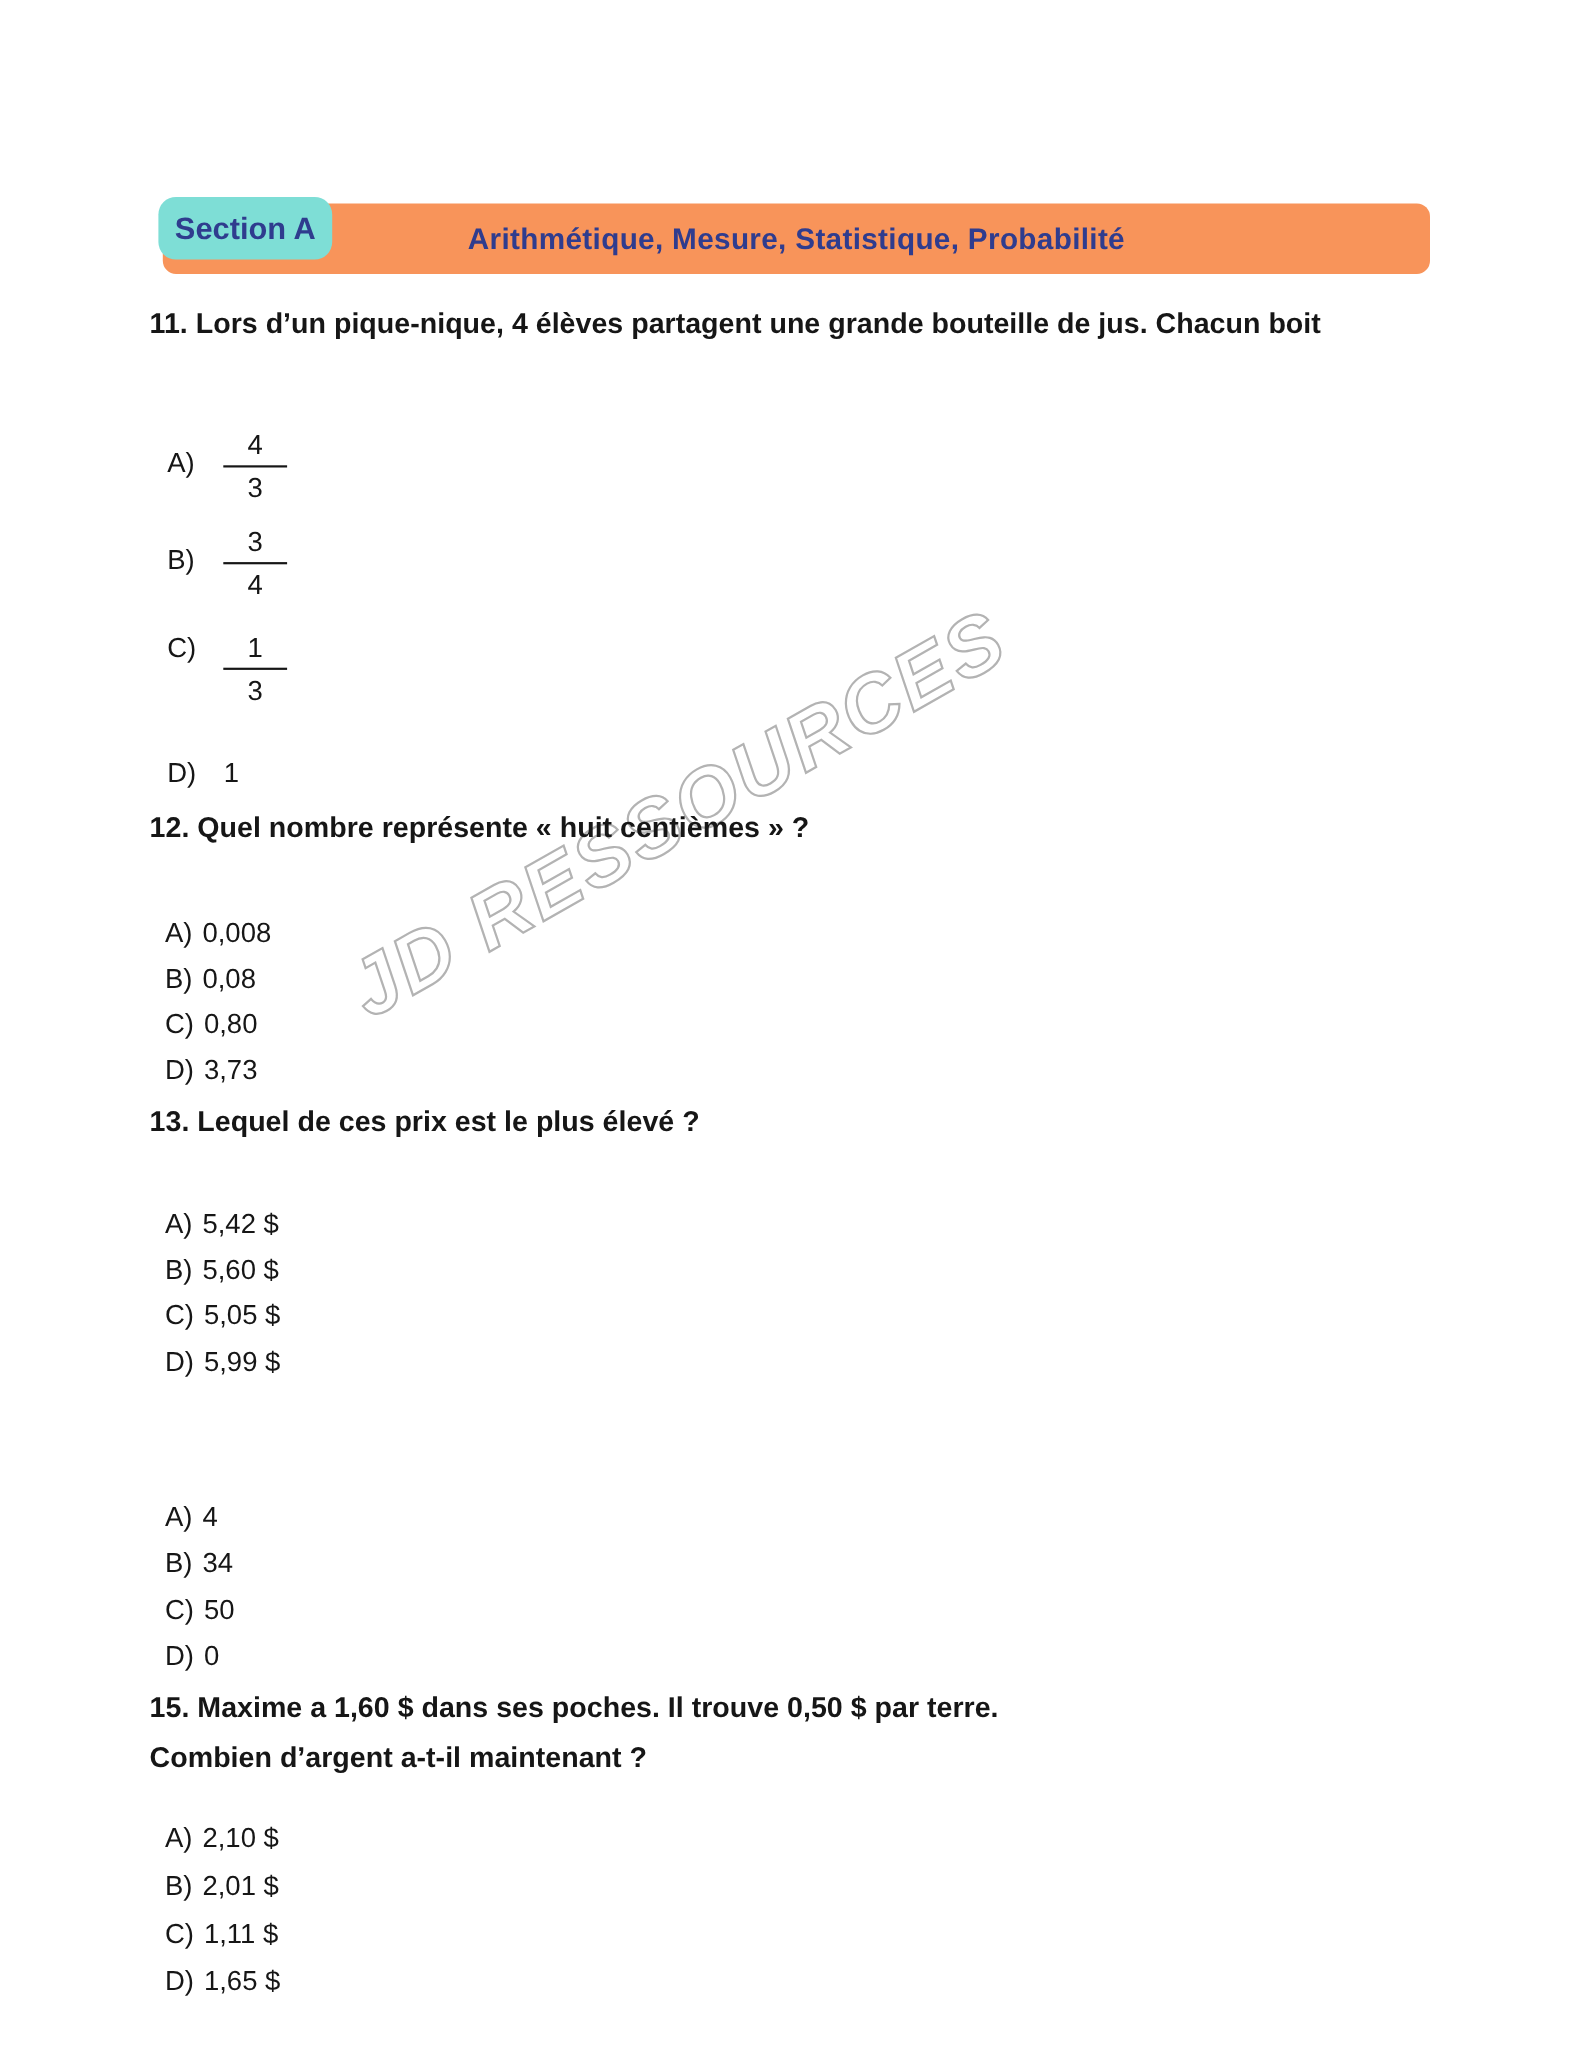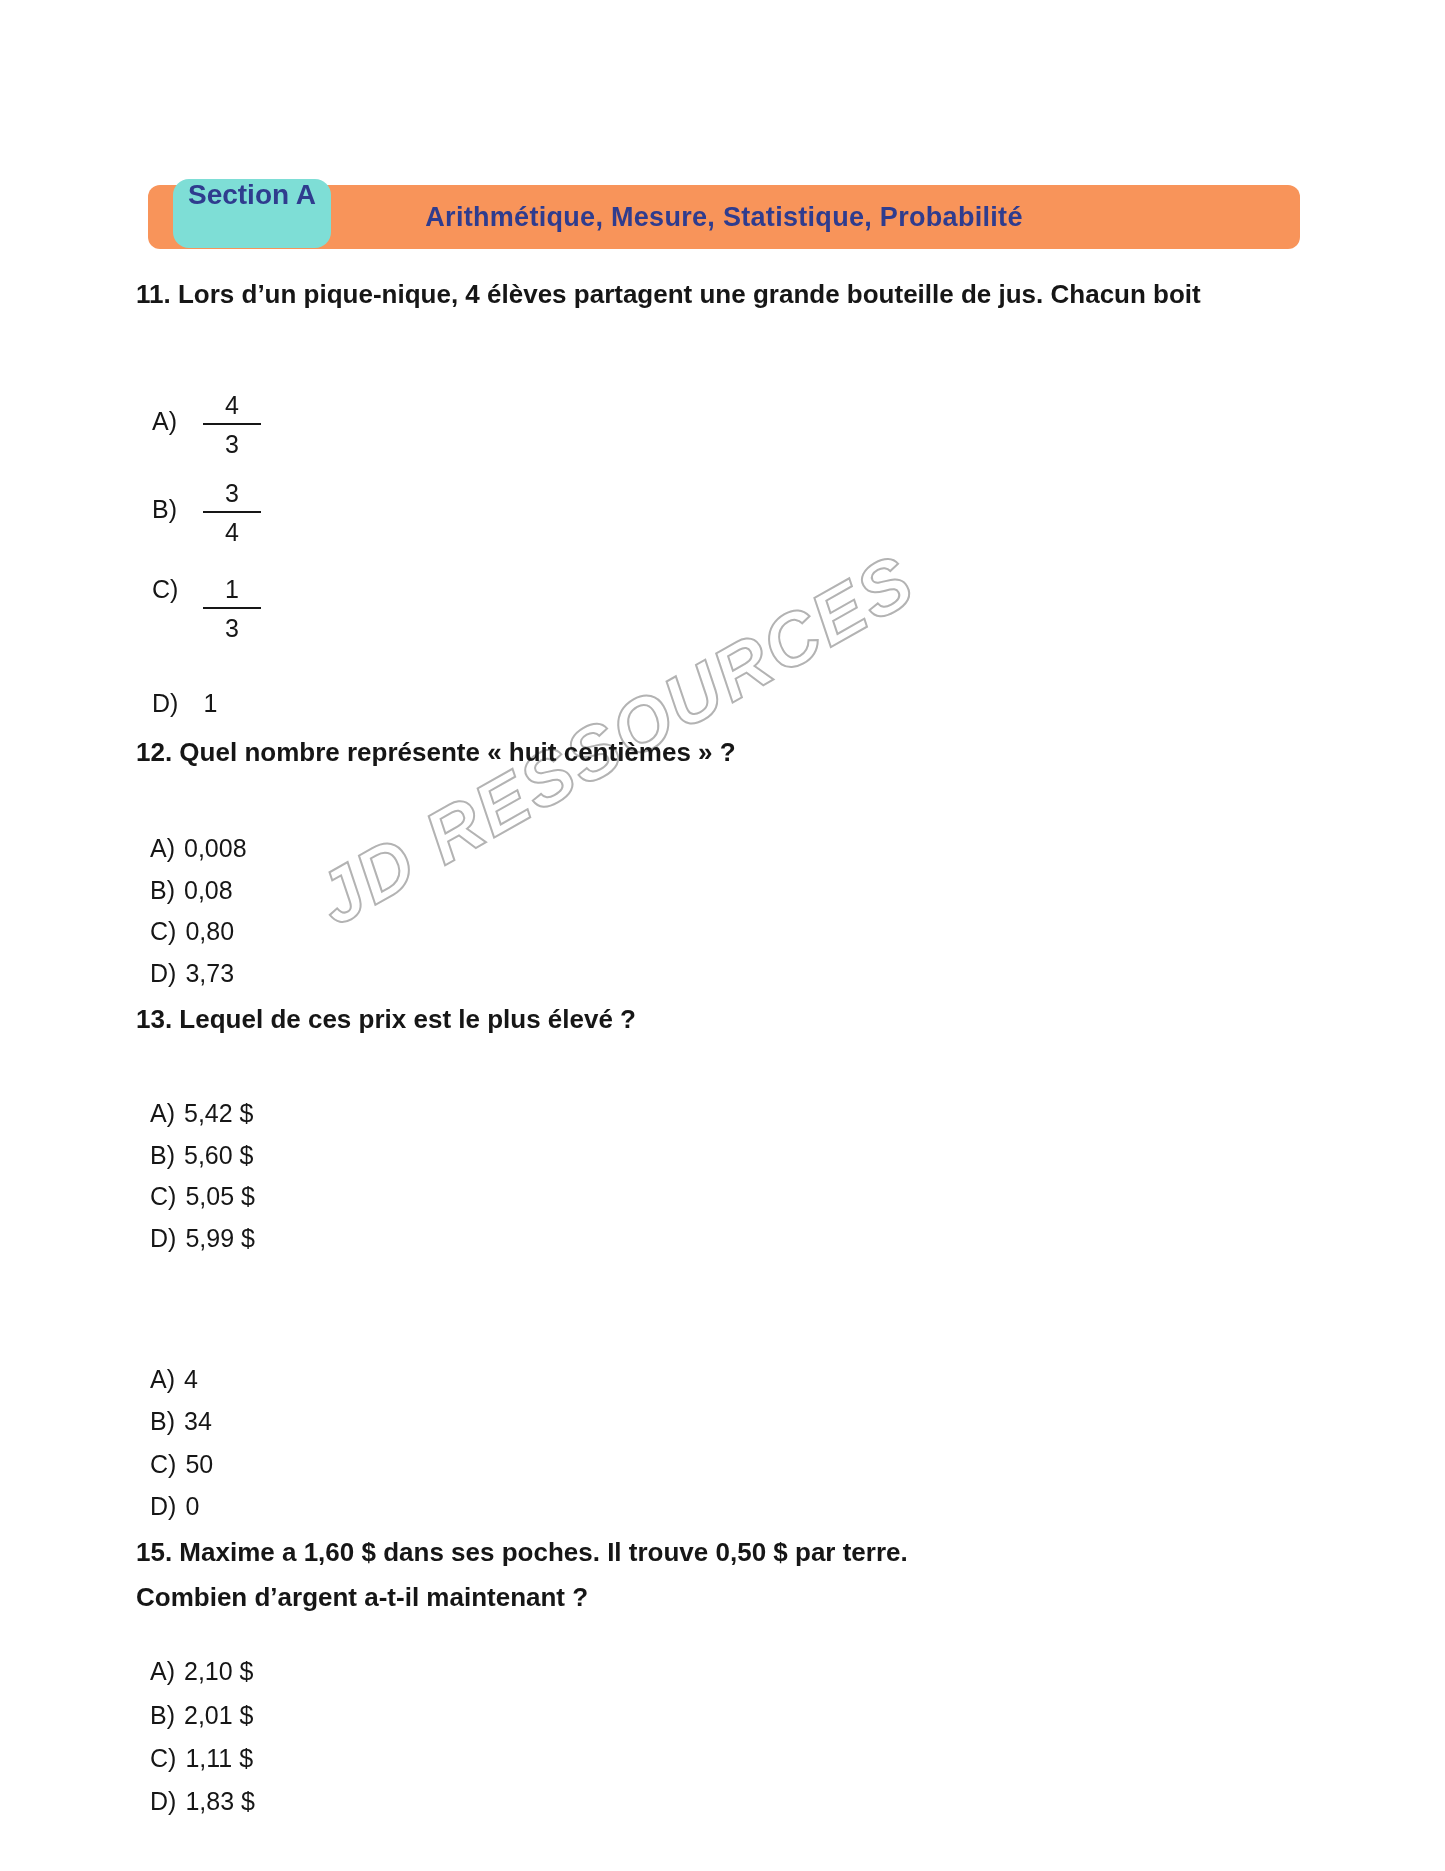--- a/index.html
+++ b/index.html
@@ -24,25 +24,24 @@
     position:absolute;left:148px;top:185px;width:1152px;height:64px;
     background:var(--orange);border-radius:12px;
     display:flex;align-items:center;justify-content:center;
     z-index:3;
   }
   .banner-title{
     font-weight:bold;font-size:27px;color:var(--navy);
     letter-spacing:.3px;white-space:nowrap;
   }
   .badge{
-    position:absolute;left:144px;top:179px;width:158px;height:69px;
+    position:absolute;left:144px;top:179px;width:158px;height:57px;
     background:var(--teal);border-radius:16px;
-    display:flex;justify-content:center;
+    display:flex;align-items:center;justify-content:center;
     z-index:4;
-    margin-left:29px;
   }
   .badge-label{font-weight:bold;font-size:28px;color:var(--navy);white-space:nowrap;}
   
   .watermark{
     position:absolute;left:325px;top:862px;height:92px;
     transform:rotate(-29.5deg);transform-origin:0 50%;
     z-index:1;pointer-events:none;
   }
   .watermark span{
     font-size:74px;font-weight:bold;font-style:italic;
@@ -170,16 +169,16 @@
   <div class="opt" style="top:1627px">
     <span>A)</span><span class="val">2,10 $</span>
   </div>
   <div class="opt" style="top:1671px">
     <span>B)</span><span class="val">2,01 $</span>
   </div>
   <div class="opt" style="top:1714px">
     <span>C)</span><span class="val">1,11 $</span>
   </div>
   <div class="opt" style="top:1757px">
-    <span>D)</span><span class="val">1,83 $</span>
+    <span>D)</span><span class="val">1,65 $</span>
   </div>
 
 </div>
 
 </body></html>

